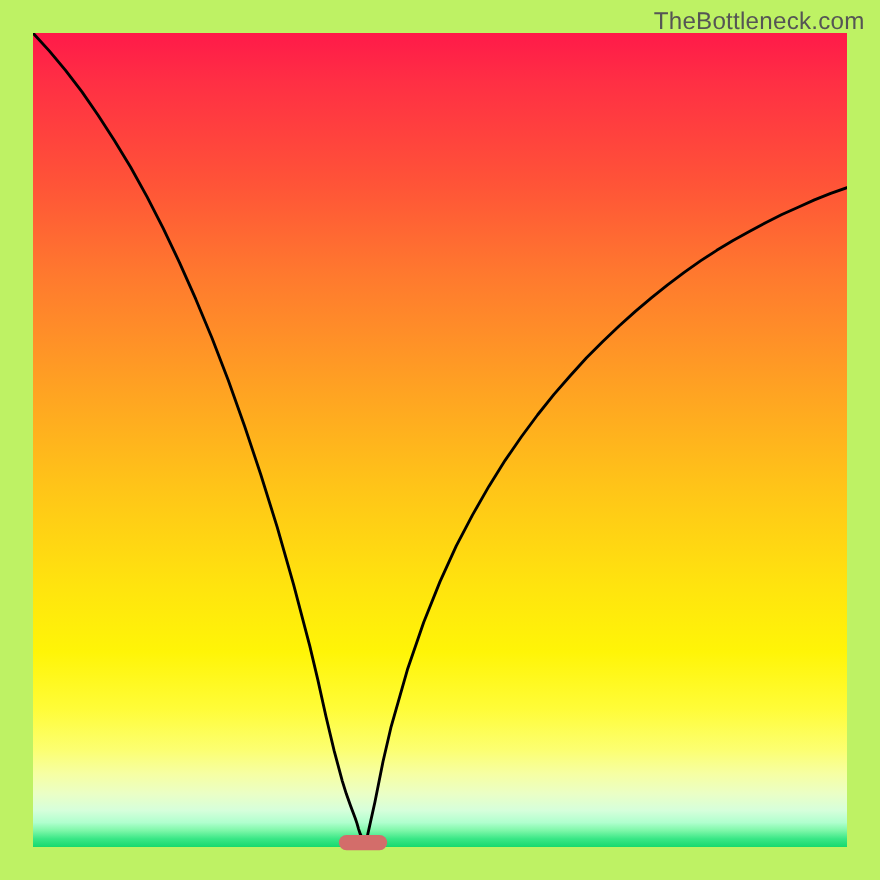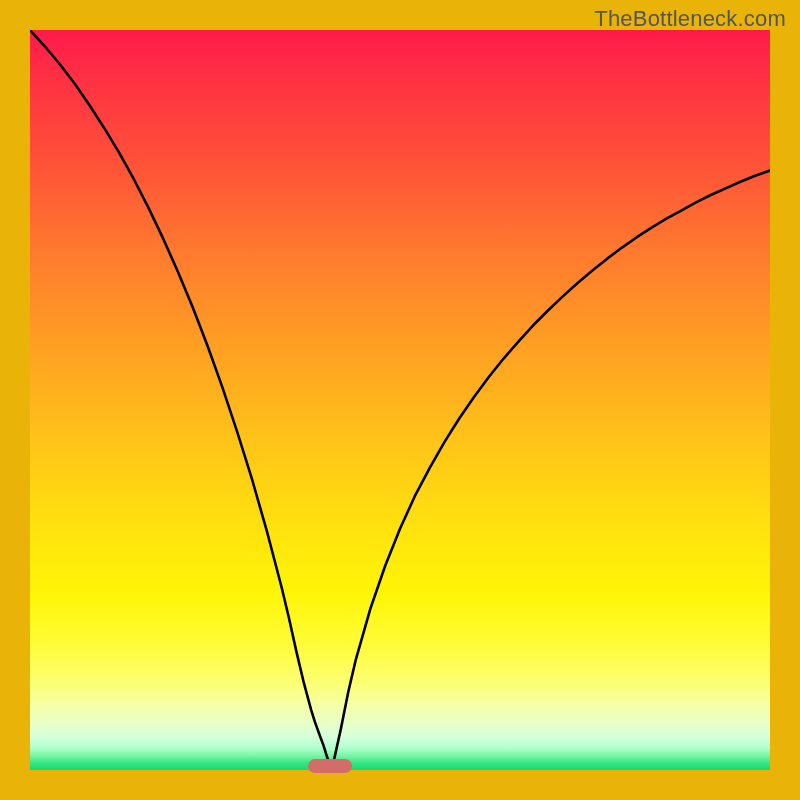--- a/index.html
+++ b/index.html
@@ -8,21 +8,21 @@
     width: 800px;
     height: 800px;
     background: #000;
     overflow: hidden;
     font-family: Arial, Helvetica, sans-serif;
   }
   .outer {
     position: relative;
     width: 800px;
     height: 800px;
-    background: #eab308;
+    background: #bef264;
   }
   .watermark {
     position: absolute;
     top: 6px;
     right: 14px;
     color: #555;
     font-size: 22px;
     font-weight: 500;
     letter-spacing: 0.2px;
     z-index: 10;

